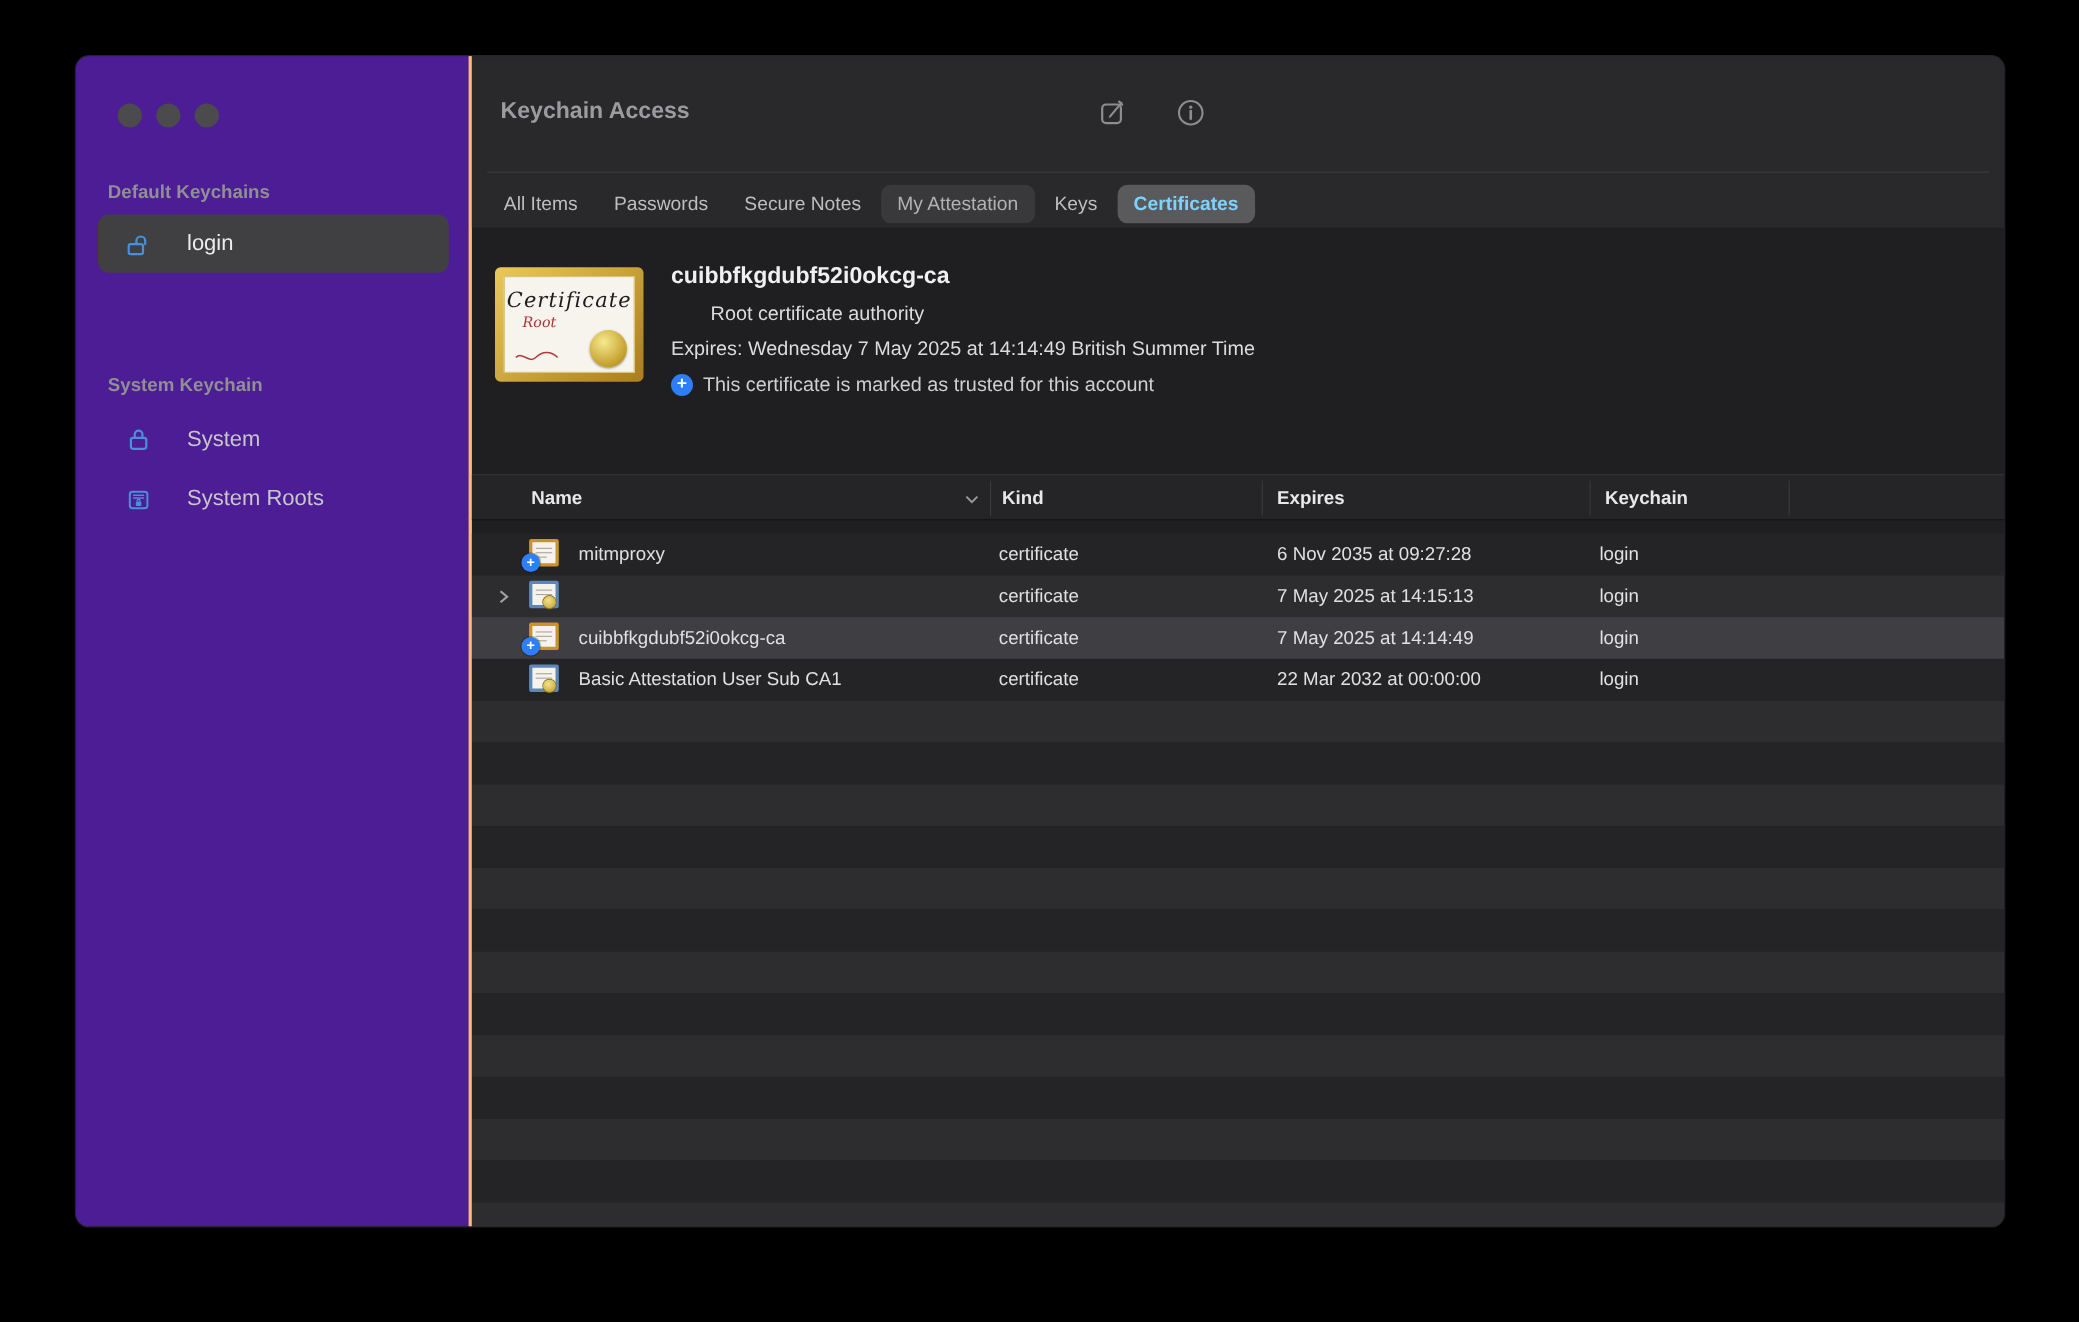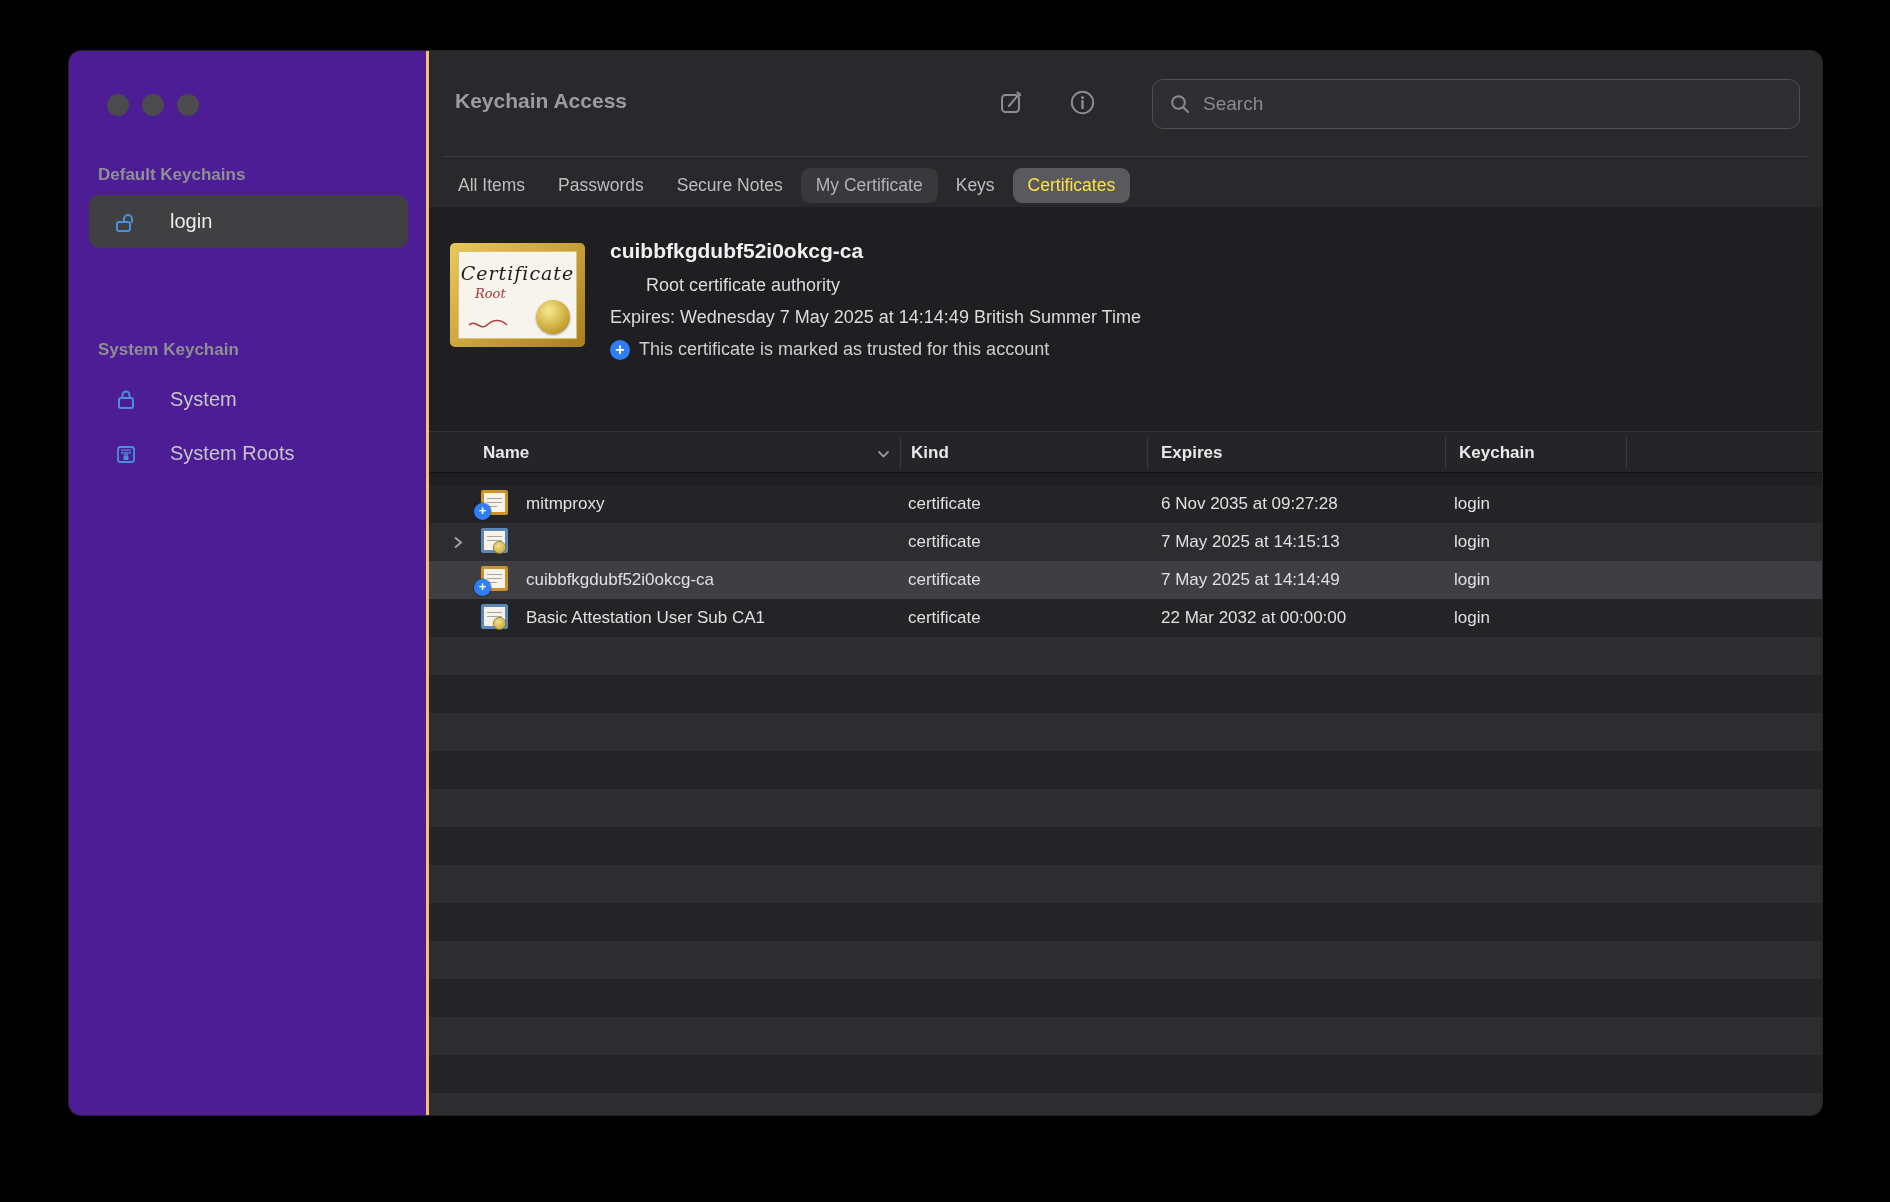--- a/index.html
+++ b/index.html
@@ -36,21 +36,21 @@
              border:1.5px solid #505053;border-radius:11px;background:rgba(255,255,255,.03);
              display:flex;align-items:center;padding-left:16px;}
   .searchbox input{background:transparent;border:none;outline:none;margin-left:10px;
              font-size:19px;color:#d6d6d8;width:560px;font-family:inherit;}
   .searchbox input::placeholder{color:#8b8b8f;}
 
   .tabs{position:absolute;left:14px;top:116px;height:37px;display:flex;gap:3px;align-items:center;}
   .tab{padding:0 15px;height:35px;line-height:35px;border-radius:9px;font-size:17.5px;
        color:#bebec1;white-space:nowrap;}
   .tab.hover{background:#39393c;color:#b2b2b5;}
-  .tab.sel{background:#5a5a5d;color:#fde047;font-weight:400;}
+  .tab.sel{background:#5a5a5d;color:#7dd3fc;font-weight:700;}
 
   
   .big-cert{position:absolute;left:21px;top:192px;width:135px;height:104px;border-radius:5px;
             background:linear-gradient(135deg,#eac85b,#a97e1e);padding:8px;box-sizing:border-box;}
   .paper{width:100%;height:100%;background:#f7f4ee;position:relative;box-sizing:border-box;
          border:1px solid #d8c470;overflow:visible;}
   .script{font-family:"DejaVu Serif",serif;font-style:italic;font-size:19px;color:#1c1c1c;
           text-align:center;margin-top:10px;letter-spacing:1px;}
   .rootword{font-family:"DejaVu Serif",serif;font-style:italic;font-size:13px;color:#a63636;
           margin:2px 0 0 16px;}
@@ -144,34 +144,27 @@
       <svg class="tool-btn btn-compose" viewBox="0 0 27 27">
         <rect x="4" y="6" width="17" height="17" rx="3.5" fill="none" stroke="#8d8d91" stroke-width="2"></rect>
         <path d="M11 17 L21.5 4.5 M19.4 3.4 l2.8 2.8" fill="none" stroke="#8d8d91" stroke-width="2" stroke-linecap="round"></path>
       </svg>
       <svg class="tool-btn btn-info" viewBox="0 0 27 27">
         <circle cx="13.5" cy="13.5" r="10.7" fill="none" stroke="#8d8d91" stroke-width="1.9"></circle>
         <circle cx="13.5" cy="8.4" r="1.5" fill="#8d8d91"></circle>
         <path d="M13.5 12 v7" stroke="#8d8d91" stroke-width="2.4" stroke-linecap="round"></path>
       </svg>
 
-      <div class="searchbox">
-        <svg width="22" height="22" viewBox="0 0 22 22">
-          <circle cx="9.5" cy="9.5" r="6.3" fill="none" stroke="#8b8b8f" stroke-width="2"></circle>
-          <path d="M14.3 14.3 L19 19" stroke="#8b8b8f" stroke-width="2" stroke-linecap="round"></path>
-        </svg>
-        <input value="" placeholder="Search" style="">
-      </div>
 
       <div class="tab-divider"></div>
       <div class="tabs">
         <div class="tab">All Items</div>
         <div class="tab">Passwords</div>
         <div class="tab">Secure Notes</div>
-        <div class="tab hover">My Certificate</div>
+        <div class="tab hover">My Attestation</div>
         <div class="tab">Keys</div>
         <div class="tab sel">Certificates</div>
       </div>
     </div>
 
     <div class="big-cert">
       <div class="paper">
         <div class="script">Certificate</div>
         <div class="rootword">Root</div>
         <svg class="flourish" width="42" height="14" viewBox="0 0 42 14">

